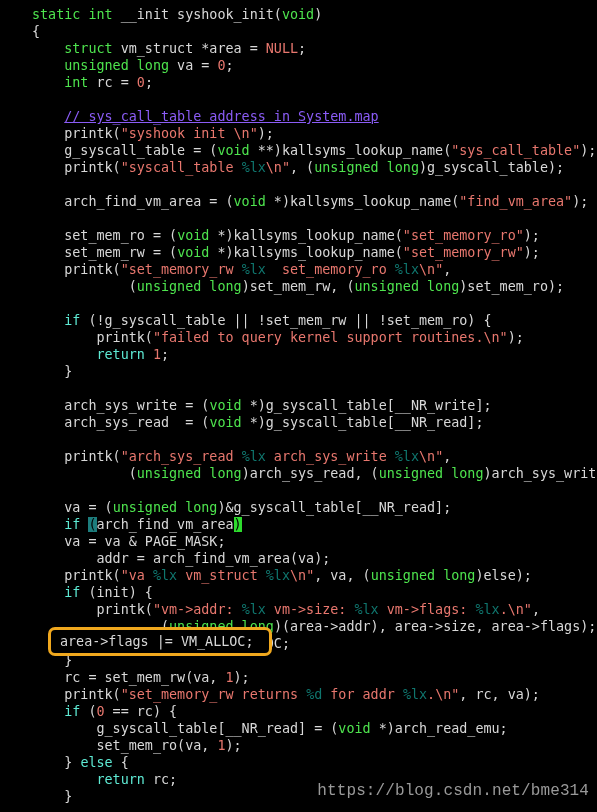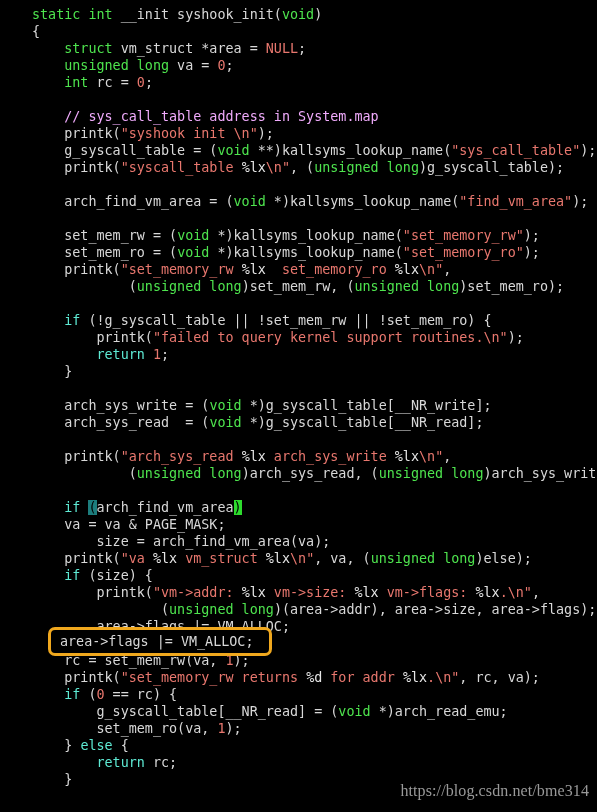--- a/index.html
+++ b/index.html
@@ -38,24 +38,24 @@
     letter-spacing: 0px;
     white-space: pre;
     color: #d8d8d8;
   }
 
   
   .tok-plain   { color: #d8d8d8; }
   .tok-type    { color: #4ee44e; }   
   .tok-kw      { color: #5eead4; }   
   .tok-str     { color: #e8776e; }   
-  .tok-fmt     { color: #e5e5e5; }   
+  .tok-fmt     { color: #0f766e; }   
   .tok-esc     { color: #e8776e; }   
   .tok-num     { color: #e8776e; text-align: right; }   
-  .tok-comment { color: #f0abfc; }   
+  .tok-comment { color: #8b5cf6; text-decoration: underline; }   
   .tok-punct   { color: #d8d8d8; }
 
   
   .paren-open {
     background: #1d7d7d;
     color: #000000;
   }
   .paren-close {
     background: #2ddb2d;
     color: #000000;
@@ -85,21 +85,21 @@
     white-space: pre;
     color: #d8d8d8;
     font-family: "DejaVu Sans Mono", "Liberation Mono", monospace;
   }
 
   
   #watermark {
     position: absolute;
     right: 8px;
     bottom: 12px;
-    font-family: Liberation Serif, serif;
+    font-family: Liberation Mono, monospace;
     font-size: 16px;
     color: #a6a6a6;
     letter-spacing: 0.1px;
     white-space: nowrap;
     z-index: 3;
     opacity: 0.92;
   }
 </style>
 </head>
 <body>
@@ -127,24 +127,24 @@
     <div class="line"><span class="tok-plain">    g_syscall_table = (</span><span class="tok-type">void</span><span class="tok-plain"> **)kallsyms_lookup_name(</span><span class="tok-str">"sys_call_table"</span><span class="tok-plain">);</span></div>
 
     <div class="line"><span class="tok-plain">    printk(</span><span class="tok-str">"syscall_table </span><span class="tok-fmt">%lx</span><span class="tok-esc">\n</span><span class="tok-str">"</span><span class="tok-plain">, (</span><span class="tok-type">unsigned long</span><span class="tok-plain">)g_syscall_table);</span></div>
 
     <div class="line"> </div>
 
     <div class="line"><span class="tok-plain">    arch_find_vm_area = (</span><span class="tok-type">void</span><span class="tok-plain"> *)kallsyms_lookup_name(</span><span class="tok-str">"find_vm_area"</span><span class="tok-plain">);</span></div>
 
     <div class="line"> </div>
 
+    <div class="line"><span class="tok-plain">    set_mem_ro = (</span><span class="tok-type">void</span><span class="tok-plain"> *)kallsyms_lookup_name(</span><span class="tok-str">"set_memory_ro"</span><span class="tok-plain">);</span></div>
+
     <div class="line"><span class="tok-plain">    set_mem_rw = (</span><span class="tok-type">void</span><span class="tok-plain"> *)kallsyms_lookup_name(</span><span class="tok-str">"set_memory_rw"</span><span class="tok-plain">);</span></div>
 
-    <div class="line"><span class="tok-plain">    set_mem_ro = (</span><span class="tok-type">void</span><span class="tok-plain"> *)kallsyms_lookup_name(</span><span class="tok-str">"set_memory_ro"</span><span class="tok-plain">);</span></div>
-
     <div class="line"><span class="tok-plain">    printk(</span><span class="tok-str">"set_memory_rw </span><span class="tok-fmt">%lx</span><span class="tok-str">  set_memory_ro </span><span class="tok-fmt">%lx</span><span class="tok-esc">\n</span><span class="tok-str">"</span><span class="tok-plain">,</span></div>
 
     <div class="line"><span class="tok-plain">            (</span><span class="tok-type">unsigned long</span><span class="tok-plain">)set_mem_rw, (</span><span class="tok-type">unsigned long</span><span class="tok-plain">)set_mem_ro);</span></div>
 
     <div class="line"> </div>
 
     <div class="line"><span class="tok-plain">    </span><span class="tok-kw">if</span><span class="tok-plain"> (!g_syscall_table || !set_mem_rw || !set_mem_ro) {</span></div>
 
     <div class="line"><span class="tok-plain">        printk(</span><span class="tok-str">"failed to query kernel support routines.</span><span class="tok-esc">\n</span><span class="tok-str">"</span><span class="tok-plain">);</span></div>
 
@@ -159,30 +159,31 @@
     <div class="line"><span class="tok-plain">    arch_sys_read  = (</span><span class="tok-type">void</span><span class="tok-plain"> *)g_syscall_table[__NR_read];</span></div>
 
     <div class="line"> </div>
 
     <div class="line"><span class="tok-plain">    printk(</span><span class="tok-str">"arch_sys_read </span><span class="tok-fmt">%lx</span><span class="tok-str"> arch_sys_write </span><span class="tok-fmt">%lx</span><span class="tok-esc">\n</span><span class="tok-str">"</span><span class="tok-plain">,</span></div>
 
     <div class="line"><span class="tok-plain">            (</span><span class="tok-type">unsigned long</span><span class="tok-plain">)arch_sys_read, (</span><span class="tok-type">unsigned long</span><span class="tok-plain">)arch_sys_write);</span></div>
 
     <div class="line"> </div>
 
+    <div class="line"><span class="tok-plain">    va = (</span><span class="tok-type">unsigned long</span><span class="tok-plain">)&amp;g_syscall_table[__NR_read];</span></div>
 
     <div class="line"><span class="tok-plain">    </span><span class="tok-kw">if</span><span class="tok-plain"> </span><span class="paren-open">(</span><span class="tok-plain">arch_find_vm_area</span><span class="paren-close">)</span></div>
 
     <div class="line"><span class="tok-plain">    va = va &amp; PAGE_MASK;</span></div>
 
-    <div class="line"><span class="tok-plain">        size = arch_find_vm_area(va);</span></div>
+    <div class="line"><span class="tok-plain">        addr = arch_find_vm_area(va);</span></div>
 
     <div class="line"><span class="tok-plain">    printk(</span><span class="tok-str">"va </span><span class="tok-fmt">%lx</span><span class="tok-str"> vm_struct </span><span class="tok-fmt">%lx</span><span class="tok-esc">\n</span><span class="tok-str">"</span><span class="tok-plain">, va, (</span><span class="tok-type">unsigned long</span><span class="tok-plain">)else);</span></div>
 
-    <div class="line"><span class="tok-plain">    </span><span class="tok-kw">if</span><span class="tok-plain"> (size) {</span></div>
+    <div class="line"><span class="tok-plain">    </span><span class="tok-kw">if</span><span class="tok-plain"> (init) {</span></div>
 
     <div class="line"><span class="tok-plain">        printk(</span><span class="tok-str">"vm-&gt;addr: </span><span class="tok-fmt">%lx</span><span class="tok-str"> vm-&gt;size: </span><span class="tok-fmt">%lx</span><span class="tok-str"> vm-&gt;flags: </span><span class="tok-fmt">%lx</span><span class="tok-str">.</span><span class="tok-esc">\n</span><span class="tok-str">"</span><span class="tok-plain">,</span></div>
 
     <div class="line"><span class="tok-plain">                (</span><span class="tok-type">unsigned long</span><span class="tok-plain">)(area-&gt;addr), area-&gt;size, area-&gt;flags);</span></div>
 
     <div class="line"><span class="tok-plain">        area-&gt;flags |= VM_ALLOC;</span></div>
 
     <div class="line"><span class="tok-plain">    }</span></div>
 
     <div class="line"><span class="tok-plain">    rc = set_mem_rw(va, </span><span class="tok-num">1</span><span class="tok-plain">);</span></div>

